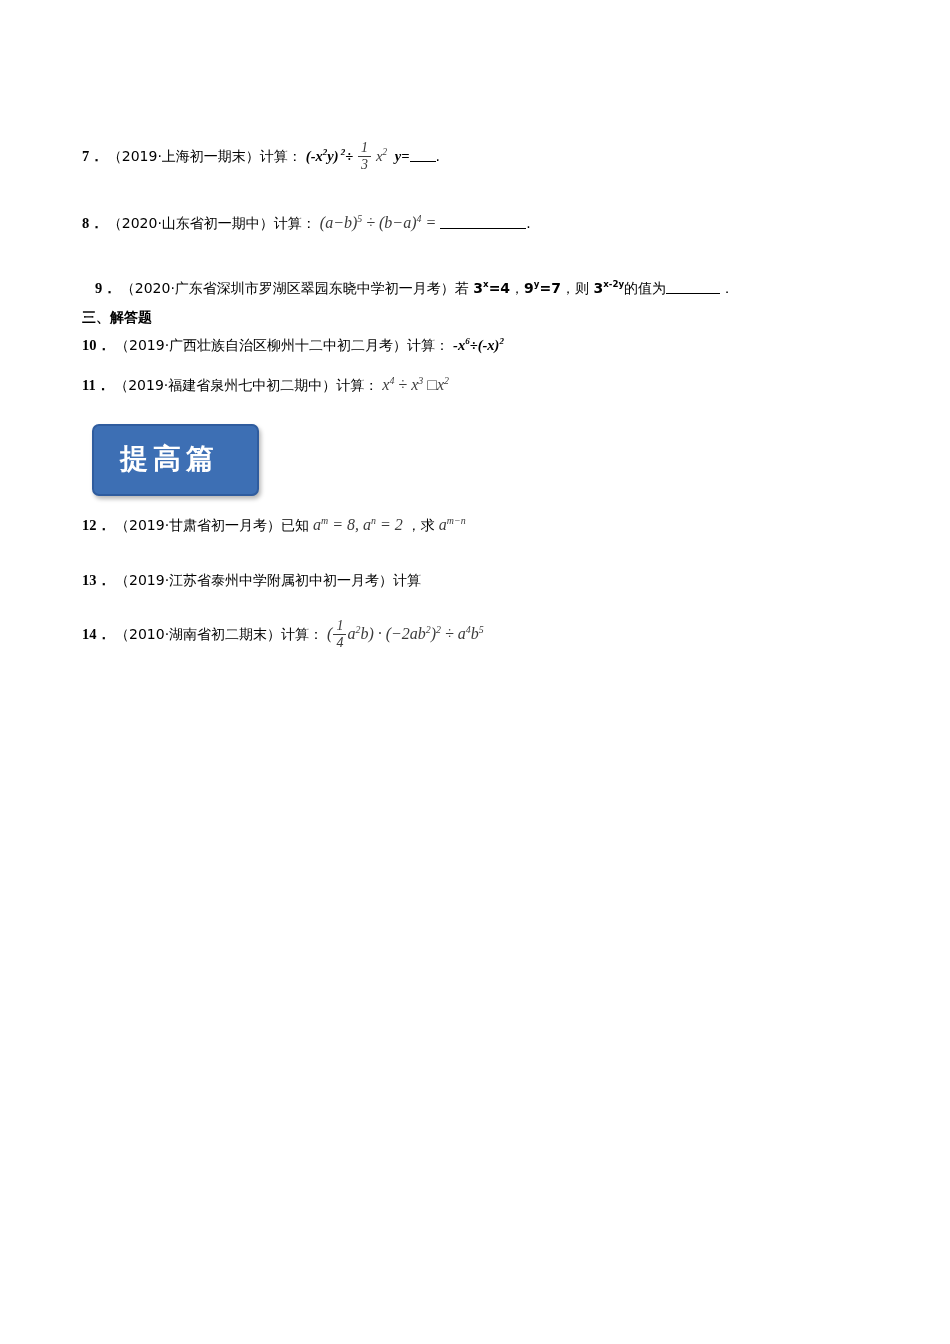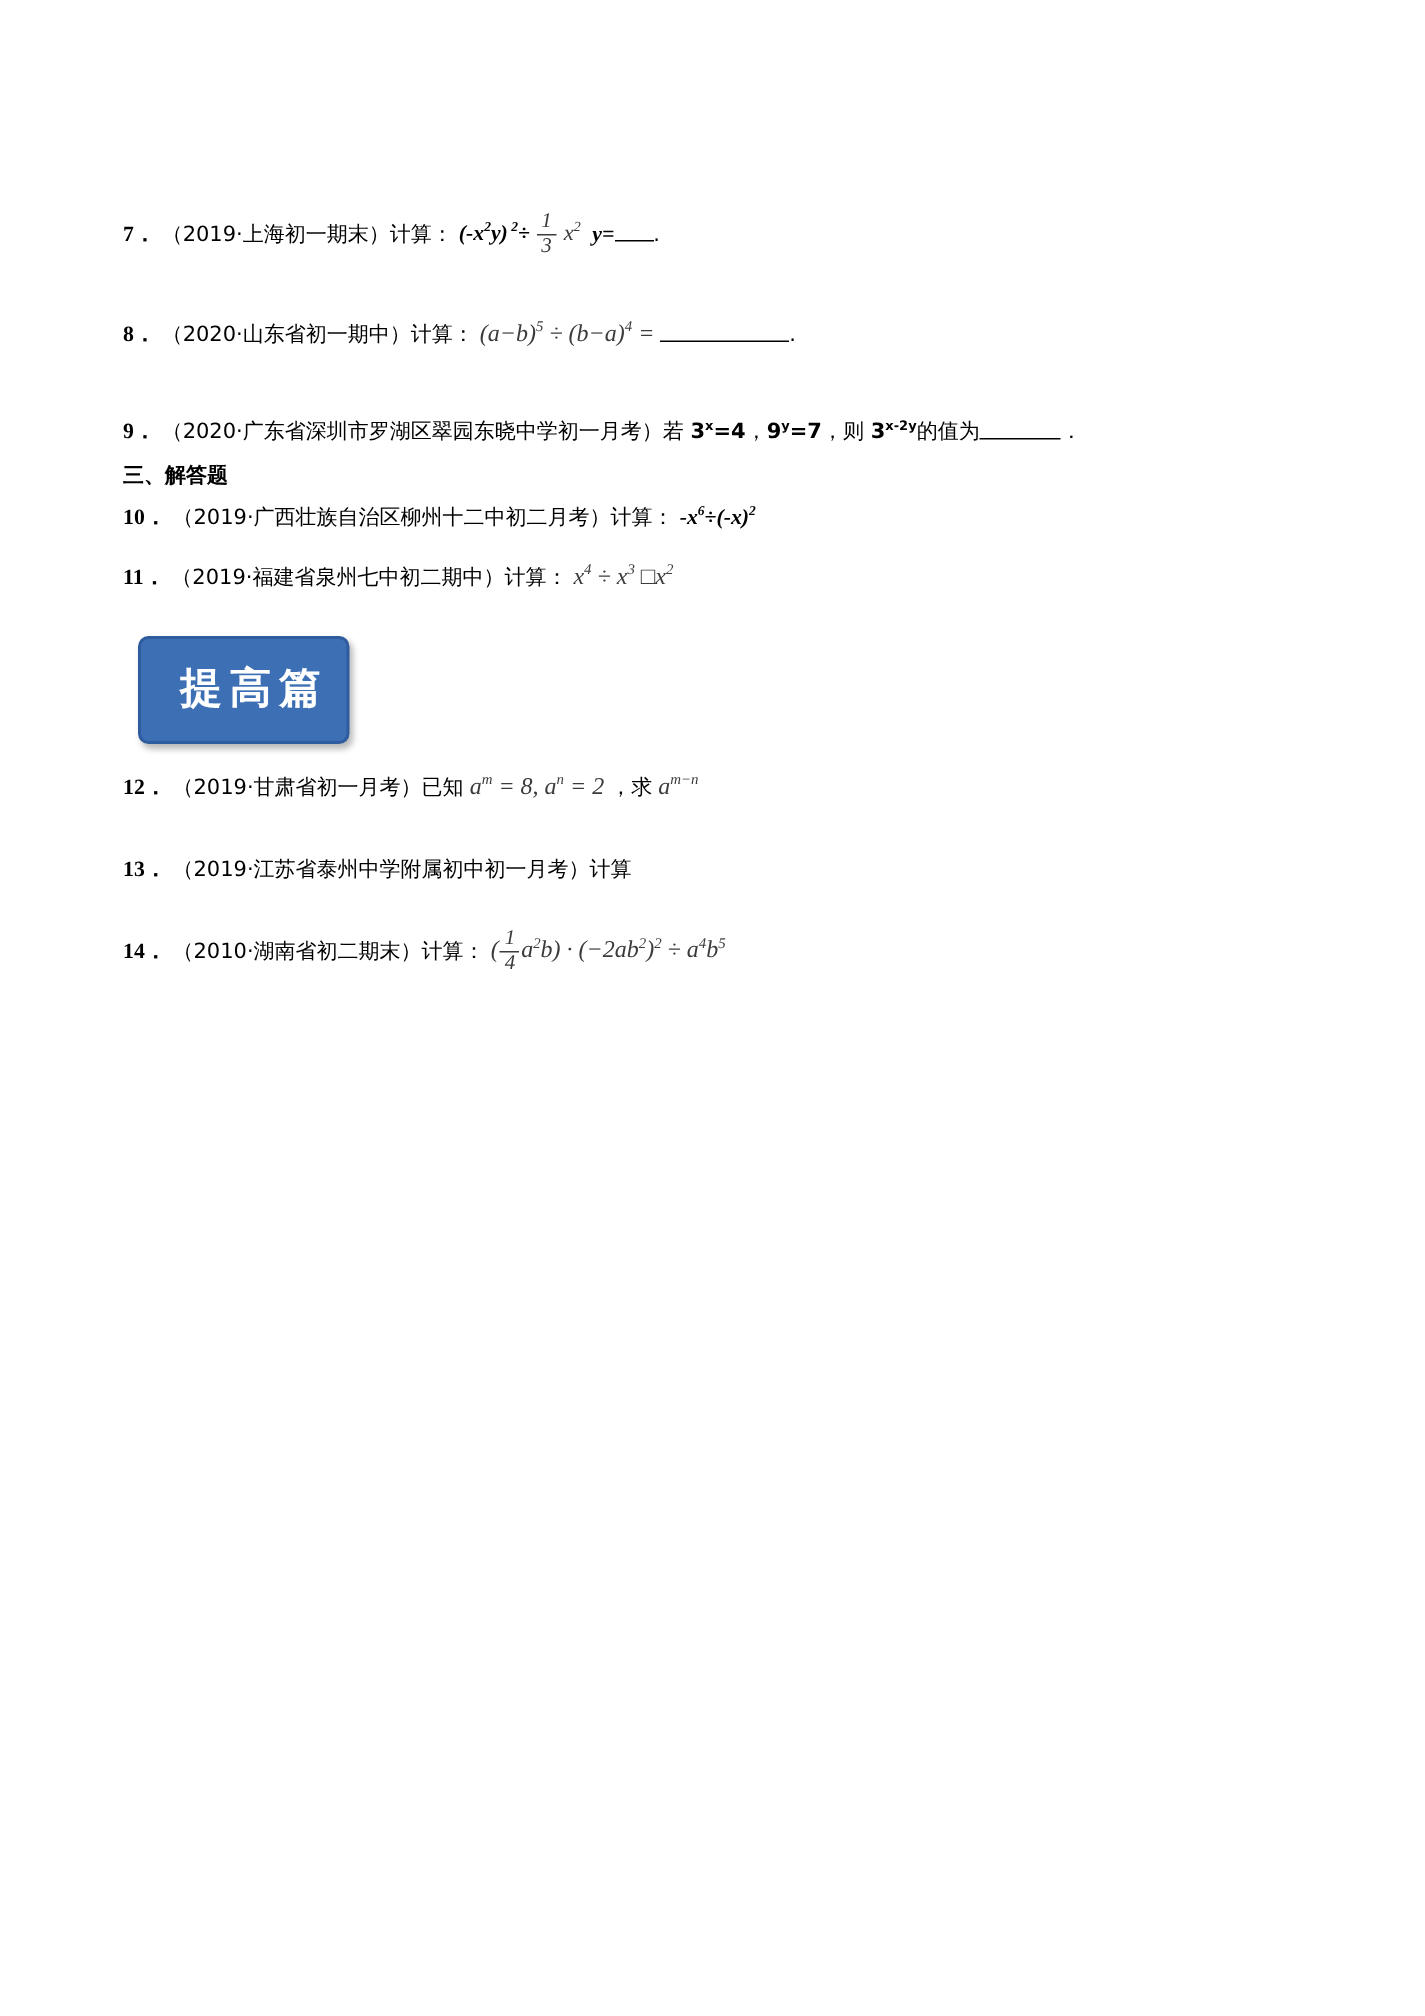--- a/index.html
+++ b/index.html
@@ -77,40 +77,40 @@
     line-height: 1.15;
   }
   .frac .bot {
     display: block;
     padding: 0 3px;
     line-height: 1.15;
   }
   
   .r7  { position: absolute; left: 0;   top: 22px;  }
   .r8  { position: absolute; left: 0;   top: 93px;  }
-  .r9  { position: absolute; left: 0;   top: 158px; }
+  .r9  { position: absolute; left: 13px;   top: 158px; }
   .sec { position: absolute; left: 0;   top: 190px; }
   .r10 { position: absolute; left: 0;   top: 215px; text-align: center; }
   .r11 { position: absolute; left: 0;   top: 255px; }
   .banner-wrap { position: absolute; left: 10px; top: 306px; }
   .r12 { position: absolute; left: 0;   top: 395px; }
   .r13 { position: absolute; left: 0;   top: 450px; }
   .r14 { position: absolute; left: 0;   top: 500px; }
 
   .section-title {
     font-family: Liberation Mono, monospace;
     font-size: 14px;
     font-weight: bold;
   }
   .banner {
     display: inline-block;
     background: #3d6fb4;
     border: 2px solid #2f5c9e;
     border-radius: 7px;
-    padding: 14px 12px 16px 26px;
+    padding: 14px 38px 16px 26px;
     box-shadow: 2px 3px 4px rgba(0,0,0,0.28);
   }
   .banner-text {
     color: #ffffff;
     font-family: "DejaVu Sans", "Liberation Sans", sans-serif;
     font-size: 28px;
     font-weight: bold;
     letter-spacing: 5px;
   }
   .big-expr {

